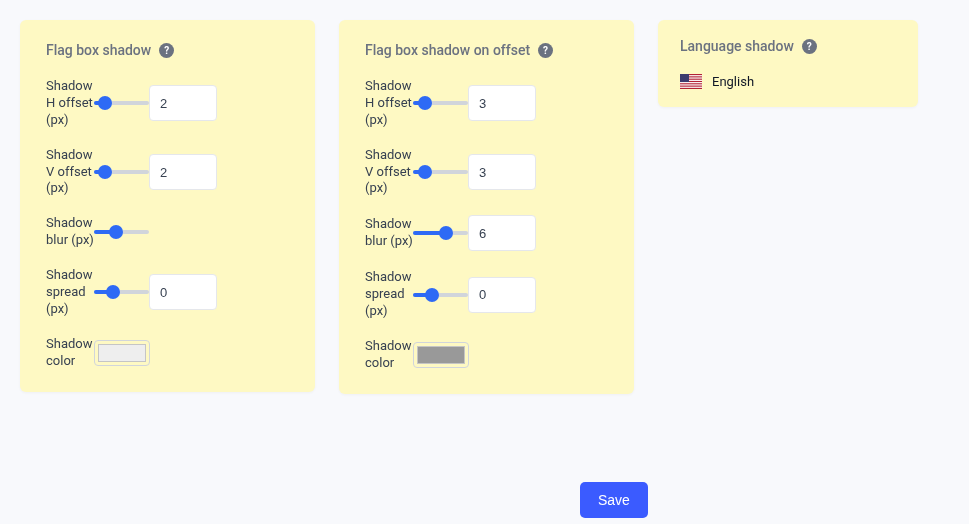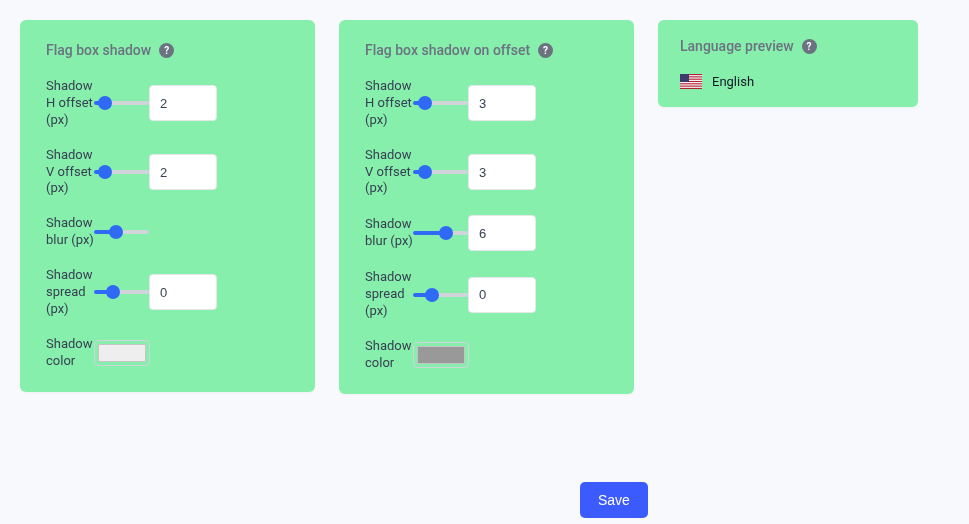--- a/index.html
+++ b/index.html
@@ -6,21 +6,21 @@
 body {
   font-family: -apple-system, BlinkMacSystemFont, "Segoe UI", Roboto, sans-serif;
   background: #f8f9fc;
   width: 969px;
   height: 524px;
   padding: 20px;
   position: relative;
 }
 .container { display: flex; gap: 24px; align-items: flex-start; }
 .card {
-  background: #86efac;
+  background: #fef9c3;
   border-radius: 6px;
   padding: 22px 26px;
   box-shadow: 0 1px 3px rgba(0,0,0,0.04);
 }
 .shadow-card { width: 295px; }
 .preview-card { width: 260px; padding: 18px 22px; }
 .card-title {
   font-size: 14px;
   color: #6b7280;
   font-weight: 500;
@@ -228,21 +228,21 @@
     <div class="field-row" style="margin-bottom:0">
       <div class="field-label">Shadow color</div>
       <div class="color-box">
         <div class="color-swatch" style="background: rgb(153, 153, 153);"></div>
       </div>
     </div>
   </div>
 
   <div class="card preview-card">
     <div class="card-title">
-      <span>Language preview</span>
+      <span>Language shadow</span>
       <span class="help-icon">?</span>
     </div>
     <div class="preview-row">
       <span class="flag">
         <svg viewBox="0 0 22 15">
           <rect width="22" height="15" fill="#b22234"></rect>
           <rect y="1.15" width="22" height="1.15" fill="#fff"></rect>
             <rect y="3.46" width="22" height="1.15" fill="#fff"></rect>
             <rect y="5.77" width="22" height="1.15" fill="#fff"></rect>
             <rect y="8.08" width="22" height="1.15" fill="#fff"></rect>

